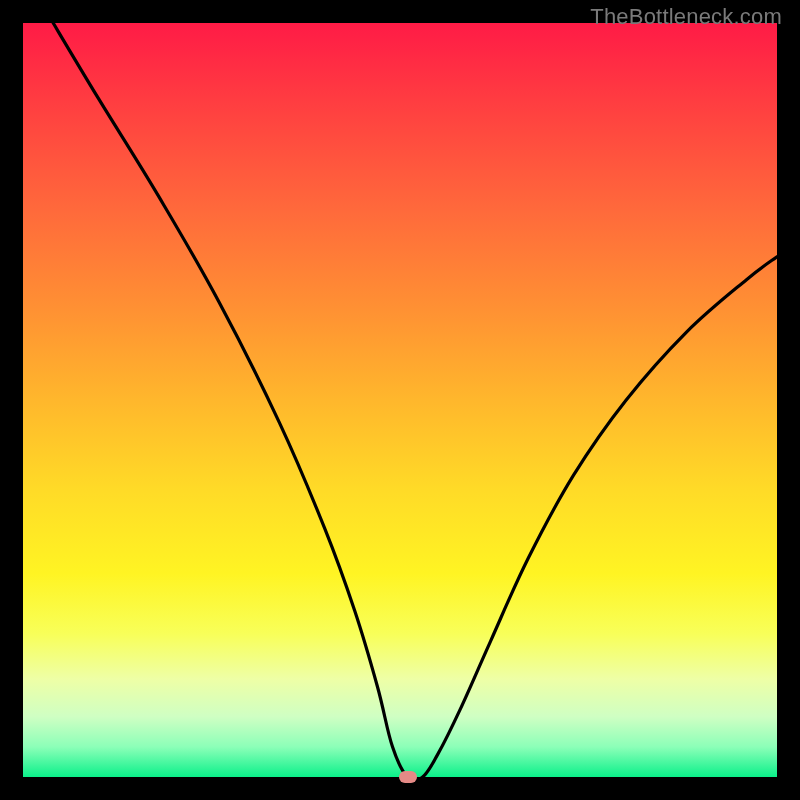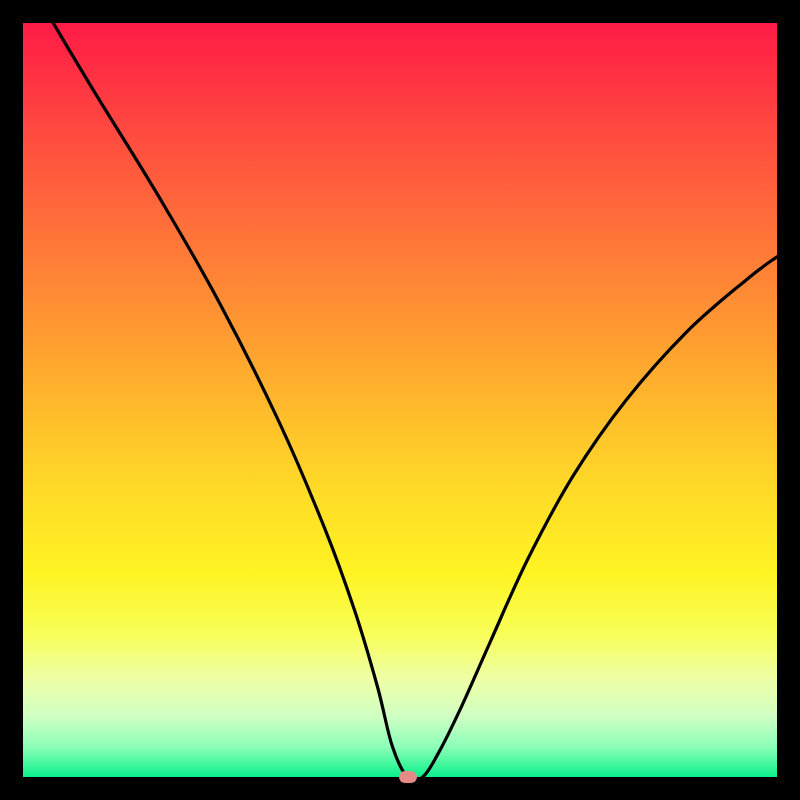--- a/index.html
+++ b/index.html
@@ -61,20 +61,21 @@
     height: 12px;
     background: #e58a86;
     border-radius: 6px;
     transform: translate(-50%, -50%);
   }
 </style>
 </head>
 <body>
 
 <div class="frame">
+  <div class="watermark">TheBottleneck.com</div>
 
   <div class="plot-area">
     <svg class="curve" viewBox="0 0 754 754" preserveAspectRatio="none">
       <path id="curve-path" fill="none" stroke="#000000" stroke-width="3.2" stroke-linecap="round" stroke-linejoin="round" d="M 30.2 0.0 C 38.3 13.6, 56.4 44.2, 75.4 75.4 C 94.4 106.6, 114.0 136.8, 135.7 173.4 C 157.4 210.1, 174.3 238.3, 196.0 279.0 C 217.8 319.7, 237.4 358.9, 256.4 399.6 C 275.4 440.3, 288.0 471.2, 301.6 505.2 C 315.2 539.1, 322.3 559.6, 331.8 588.1 C 341.3 616.6, 347.6 639.1, 354.4 663.5 C 361.2 687.9, 364.0 707.6, 369.5 723.8 C 374.9 740.1, 379.1 748.6, 384.5 754.0 C 390.0 759.4, 394.2 758.1, 399.6 754.0 C 405.0 749.9, 407.9 743.6, 414.7 731.4 C 421.5 719.2, 427.8 706.5, 437.3 686.1 C 446.8 665.8, 455.3 645.4, 467.5 618.3 C 479.7 591.1, 490.3 565.2, 505.2 535.3 C 520.1 505.5, 532.8 480.9, 550.4 452.4 C 568.1 423.9, 582.8 402.8, 603.2 377.0 C 623.6 351.2, 641.8 330.9, 663.5 309.1 C 685.2 287.4, 707.6 269.9, 723.8 256.4 C 740.1 242.8, 748.6 237.8, 754.0 233.7"></path>
     </svg>
     <div id="marker" class="marker" style="left: 384.54px; top: 754px; background: rgb(229, 138, 134);"></div>
   </div>
 </div>
 
 </body></html>

